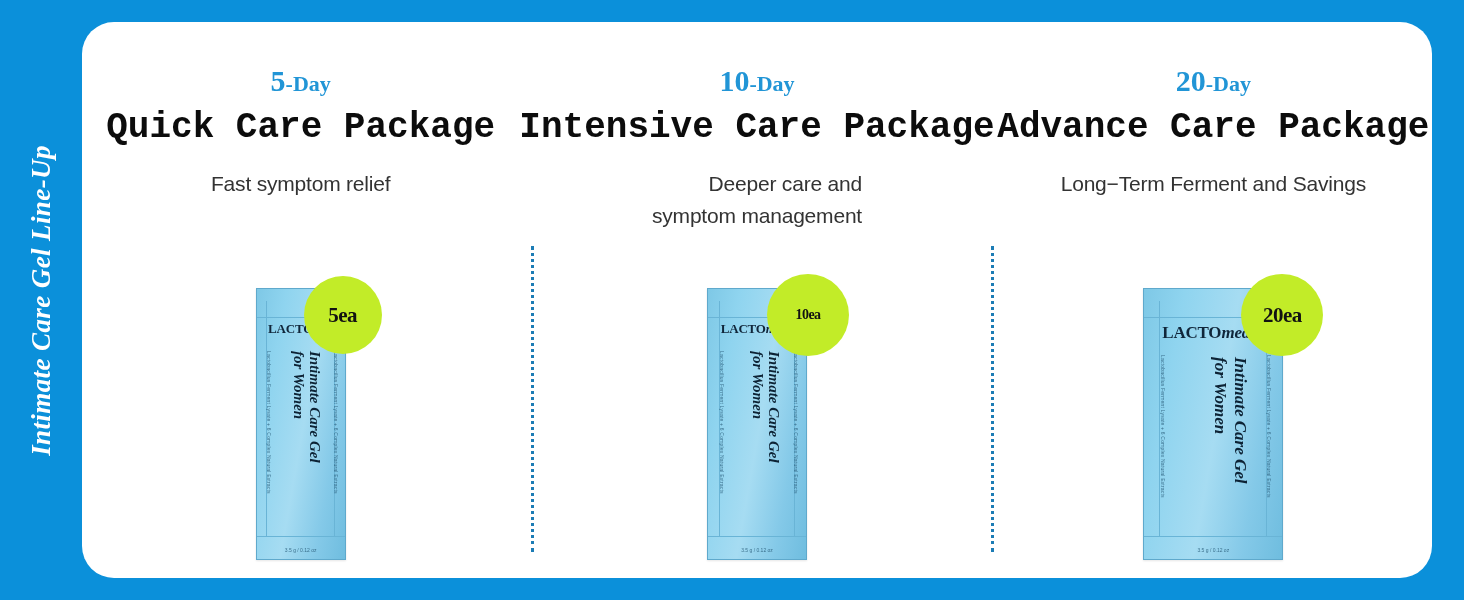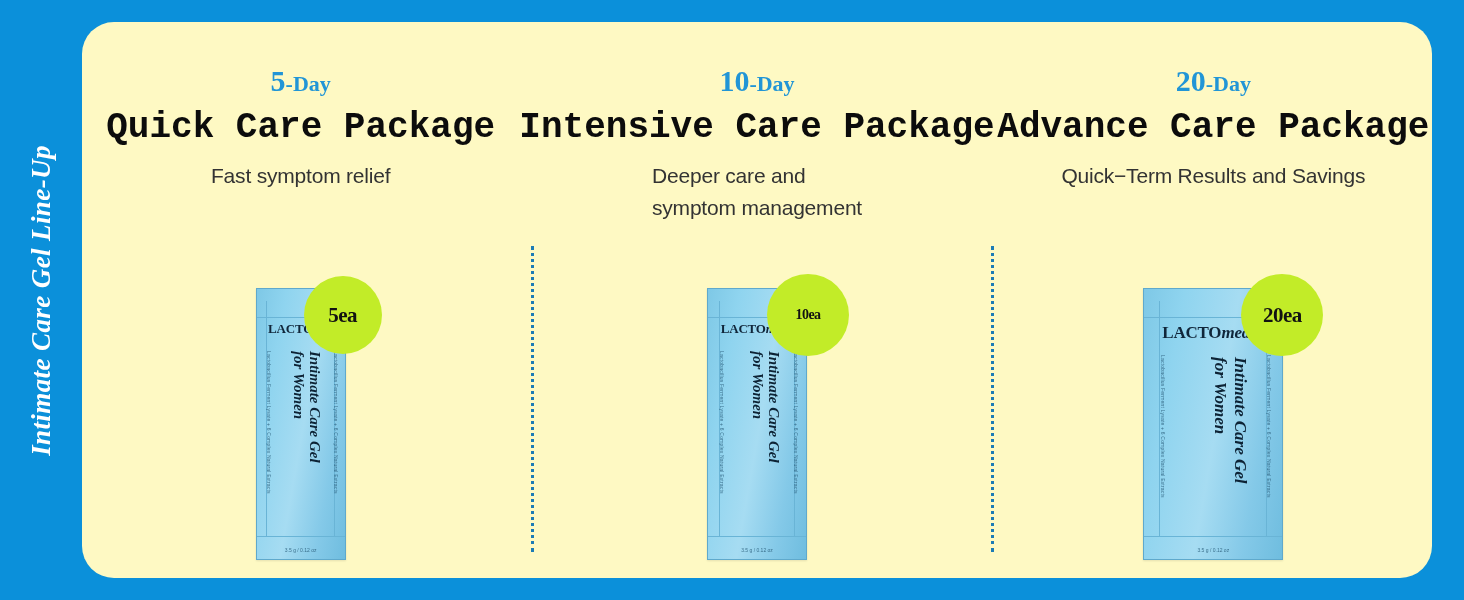--- a/index.html
+++ b/index.html
@@ -44,21 +44,21 @@
     letter-spacing: 0.4px;
   }
 
   
   .card {
     position: absolute;
     left: 82px;
     top: 22px;
     width: 1350px;
     height: 556px;
-    background: #fef9c3;
+    background: #ffffff;
     border-radius: 32px;
     overflow: hidden;
   }
 
   .columns {
     position: absolute;
     inset: 0;
     display: flex;
     flex-direction: row;
   }
@@ -101,26 +101,26 @@
     margin-top: 12px;
     color: #0c0c0c;
     font-family: Liberation Mono, monospace;
     font-weight: bold;
     font-size: 36px;
     line-height: 1.1;
     white-space: nowrap;
   }
 
   .pkg-desc {
-    margin-top: 12px;
+    margin-top: 20px;
     color: #333333;
     font-family: "Liberation Sans", sans-serif;
     font-size: 21px;
     line-height: 1.52;
-    text-align: left;
+    text-align: right;
     letter-spacing: -0.2px;
   }
 
   
   .product-area {
     position: relative;
     margin-top: auto;
     margin-bottom: 18px;
     height: 300px;
     width: 100%;
@@ -297,21 +297,21 @@
           </div>
         </div>
       </div>
 
       <div class="col">
         <div class="day-line">
           <span class="day-num">20</span><span class="day-suffix">-Day</span>
         </div>
         <div class="pkg-title">Advance Care Package</div>
         <div class="pkg-desc">
-          <div>Quick−Term Results and Savings</div>
+          <div>Long−Term Ferment and Savings</div>
         </div>
         <div class="product-area">
           <div class="product-inner">
             <div class="box" style="width:140px;height:272px;">
               <div class="box-inner-frame"></div>
               <div class="box-toprule"></div>
               <div class="box-bottomrule"></div>
               <div class="brand" style="font-size:17px;top:34px;"><span>LACTO</span><em>med</em></div>
               <div class="vtext line1" style="left:106px;top:68px;font-size:17px;">Intimate Care Gel</div>
               <div class="vtext line2" style="left:86px;top:68px;font-size:17px;">for Women</div>

